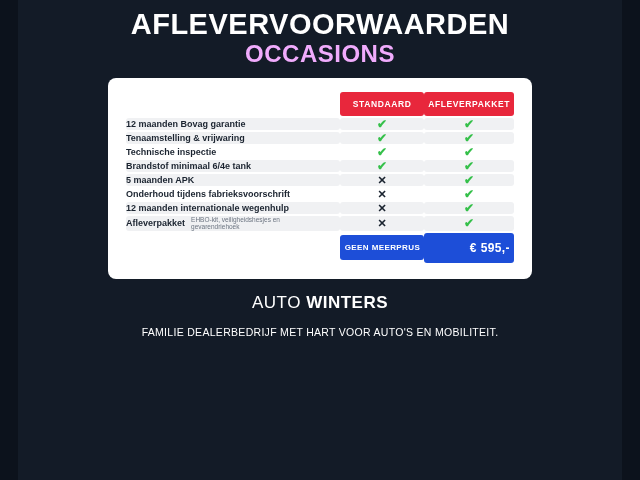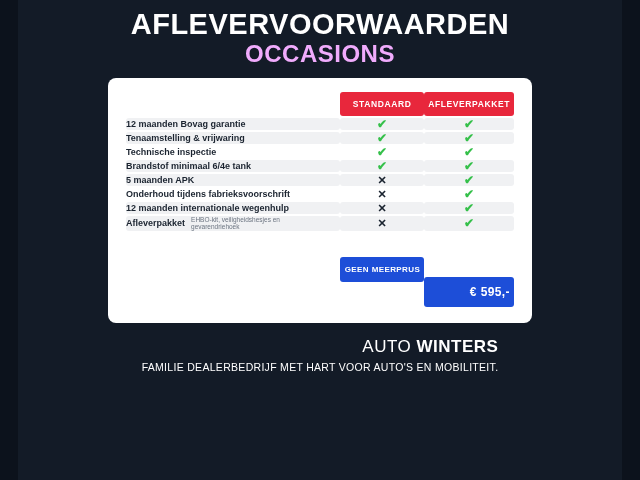--- a/index.html
+++ b/index.html
@@ -127,36 +127,35 @@
   .footer-cell {
     text-align: right;
     padding: 8px 4px;
     border-radius: 3px;
     background: #1d4ed8;
     color: #ffffff;
     font-weight: bold;
     letter-spacing: 0.4px;
   }
   .footer-cell.small { font-size: 8px; }
-  .footer-cell.price { font-size: 12px; margin-top: 44px; }
+  .footer-cell.price { font-size: 12px; }
 
   .brand {
     margin-top: 14px;
     text-align: center;
   }
   .brand-line {
     font-size: 17px;
     color: #ffffff;
     letter-spacing: 0.5px;
-    text-align: right;
   }
   .brand-line b { font-weight: bold; }
   .brand-line .light { font-weight: normal; }
   .tagline {
-    margin-top: 4px;
+    margin-top: 13px;
     font-size: 10.5px;
     color: #ffffff;
     letter-spacing: 0.3px;
   }
 </style>
 </head>
 <body>
 
 <div class="page">
   <div class="side-bar left"></div>

